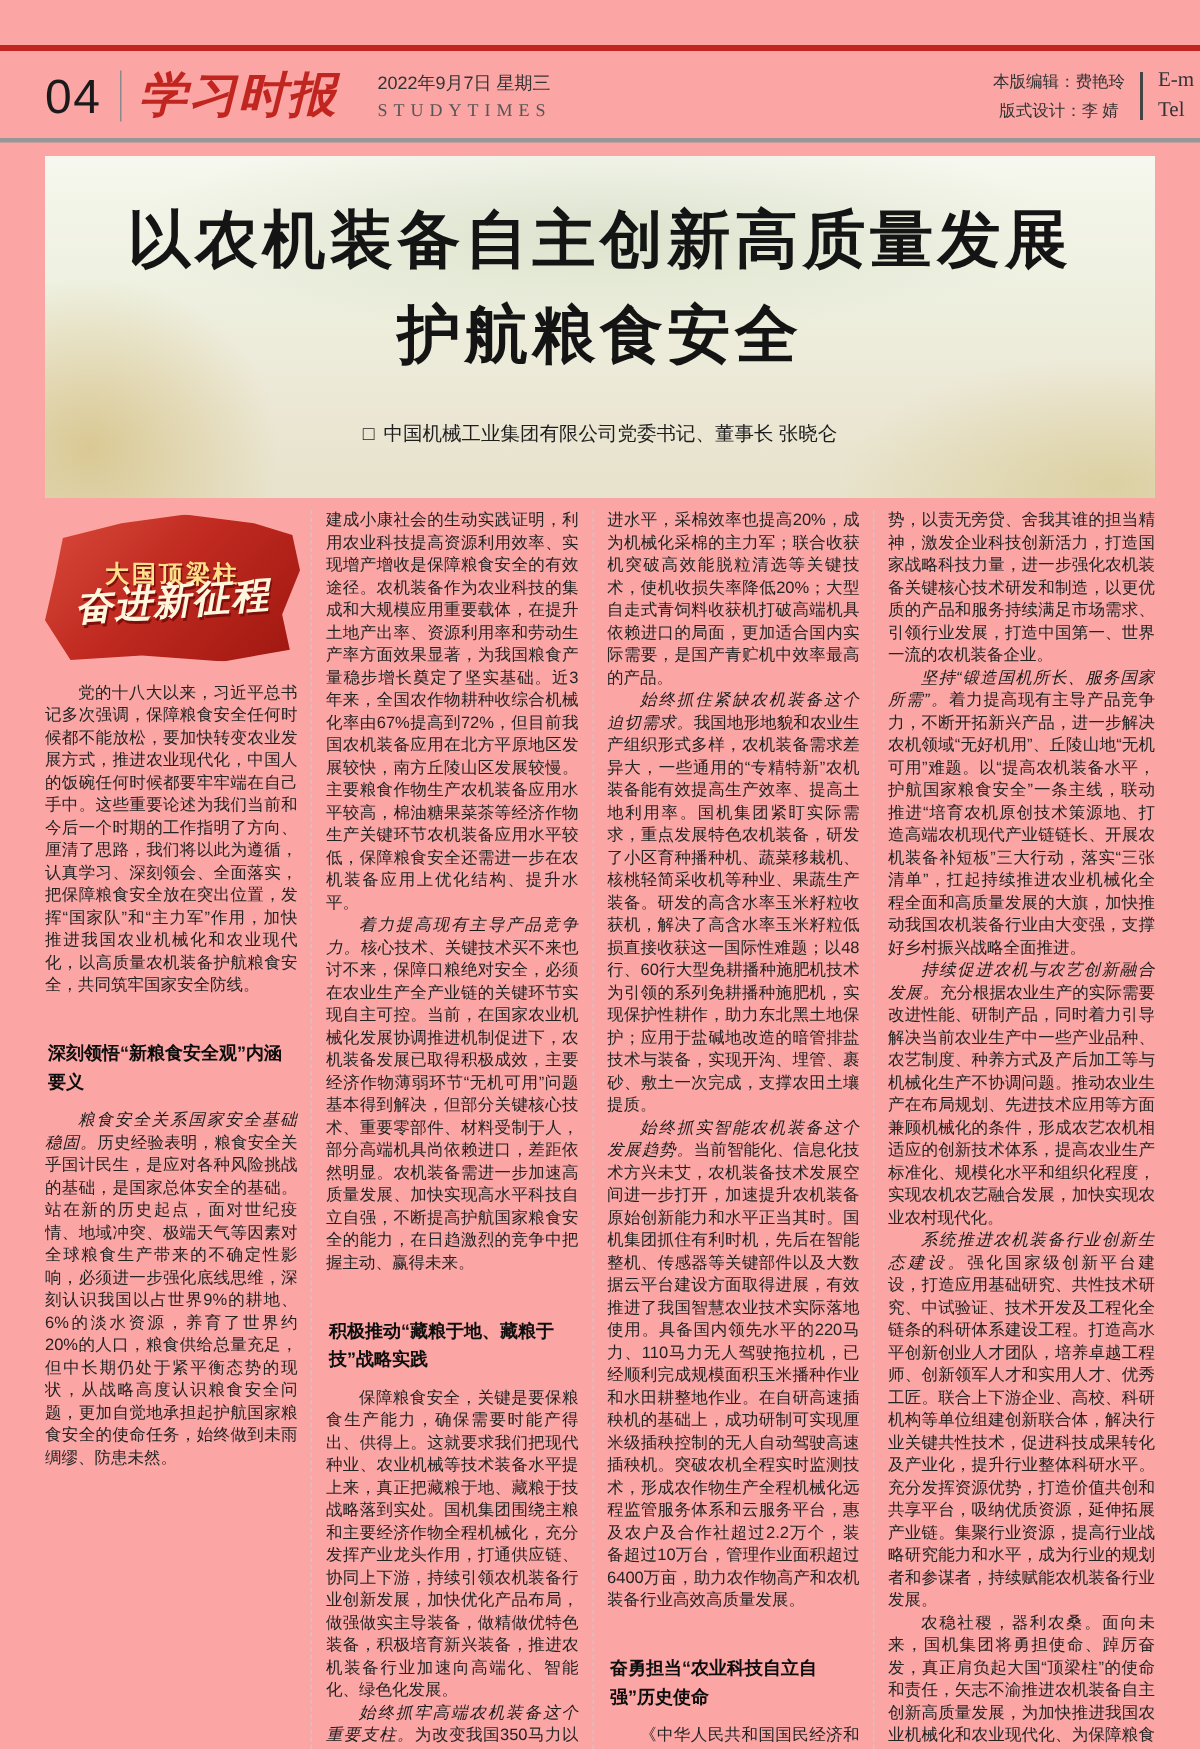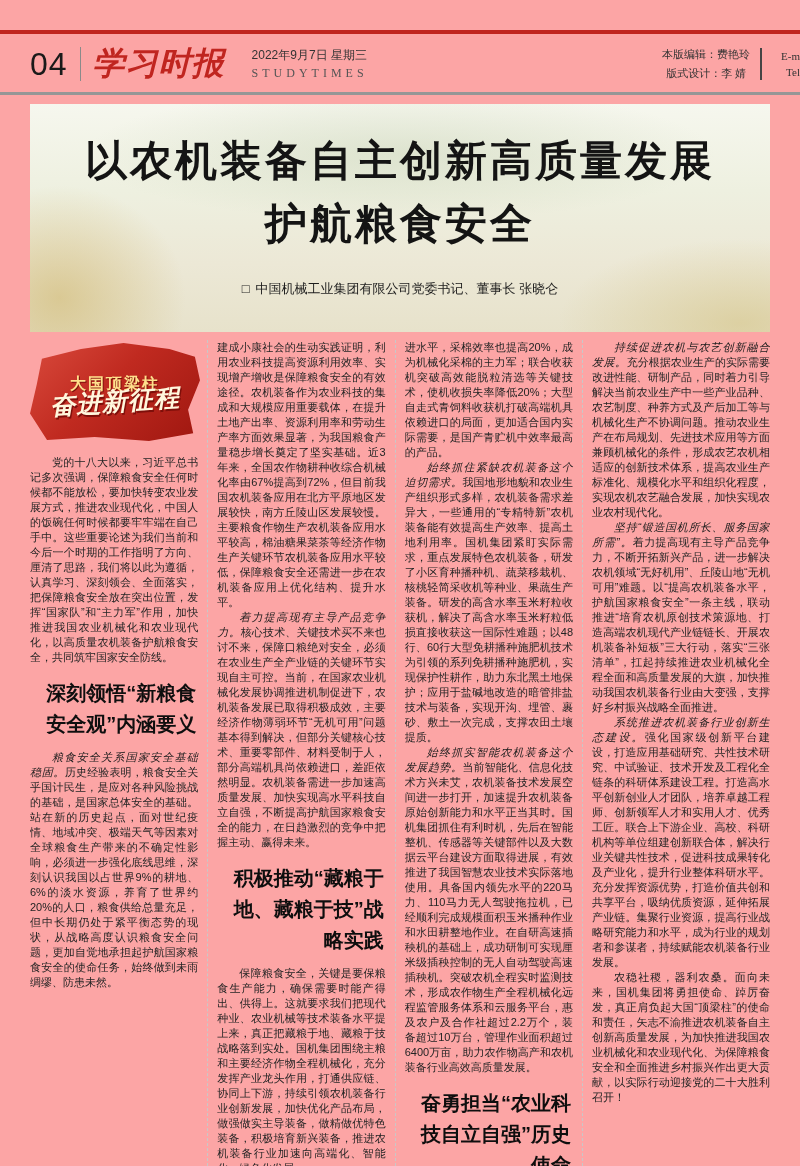--- a/index.html
+++ b/index.html
@@ -74,21 +74,21 @@
   }
   .credit { font-size: 11px; color: #333; font-family: "Liberation Serif", serif; }
   .hdr-vbar { width: 2px; height: 32px; background: #444; }
   .hdr-contact {
     display: flex;
     flex-direction: column;
     gap: 4px;
     width: 28px;
     overflow: hidden;
   }
-  .contact { font-size: 11px; color: #333; font-family: "Liberation Serif", serif; white-space: nowrap; text-align: right; }
+  .contact { font-size: 14px; color: #333; font-family: "Liberation Serif", serif; white-space: nowrap; }
   .header-rule {
     position: absolute;
     top: 92px; left: 0;
     width: 100%; height: 3px;
     background: #969696;
   }
   
   .hero {
     position: absolute;
     top: 104px; left: 30px;
@@ -132,26 +132,26 @@
     line-height: 15px;
     text-align: justify;
     color: #242424;
     overflow: hidden;
   }
   .col:last-child { border-right: none; margin-right: 0; padding-right: 0; }
   .para { text-indent: 2em; }
   .para.flush { text-indent: 0; }
   .lead { font-style: italic; color: #1c1c1c; letter-spacing: 0.5px; }
   .sec-head {
-    font-size: 20px;
-    font-weight: bold;
-    text-align: right;
+    font-size: 12px;
+    font-weight: bold;
+    text-align: left;
     line-height: 1.55;
     color: #0e0e0e;
-    margin: 13px 2px 10px;
+    margin: 28px 2px 10px;
     text-indent: 0;
   }
   
   .badge {
     position: relative;
     width: 170px; height: 98px;
     margin: 3px auto 14px;
     background: linear-gradient(135deg, #d94a3c 0%, #c02a20 45%, #9f1710 100%);
     clip-path: polygon(7% 16%, 30% 6%, 55% 0%, 82% 6%, 97% 14%, 100% 38%, 93% 68%, 96% 92%, 70% 100%, 38% 96%, 10% 99%, 0% 72%, 4% 42%);
     display: flex;
@@ -234,19 +234,20 @@
         <p class="para"><span class="lead">始终抓牢高端农机装备这个重要支柱。</span>为改变我国350马力以上重型拖拉机必须进口的历史，国机集团研制多款高端及智能拖拉机产品，新一代无级变速重型轮式拖拉机更是代表了国内拖拉机制造最高水平；研发的全系列全谱系采棉机已经驰骋在新疆广袤的棉田中，不仅采净率达到国际先</p>
       </div>
     <div class="col">
         <p class="para flush">进水平，采棉效率也提高20%，成为机械化采棉的主力军；联合收获机突破高效能脱粒清选等关键技术，使机收损失率降低20%；大型自走式青饲料收获机打破高端机具依赖进口的局面，更加适合国内实际需要，是国产青贮机中效率最高的产品。</p>
         <p class="para"><span class="lead">始终抓住紧缺农机装备这个迫切需求。</span>我国地形地貌和农业生产组织形式多样，农机装备需求差异大，一些通用的“专精特新”农机装备能有效提高生产效率、提高土地利用率。国机集团紧盯实际需求，重点发展特色农机装备，研发了小区育种播种机、蔬菜移栽机、核桃轻简采收机等种业、果蔬生产装备。研发的高含水率玉米籽粒收获机，解决了高含水率玉米籽粒低损直接收获这一国际性难题；以48行、60行大型免耕播种施肥机技术为引领的系列免耕播种施肥机，实现保护性耕作，助力东北黑土地保护；应用于盐碱地改造的暗管排盐技术与装备，实现开沟、埋管、裹砂、敷土一次完成，支撑农田土壤提质。</p>
         <p class="para"><span class="lead">始终抓实智能农机装备这个发展趋势。</span>当前智能化、信息化技术方兴未艾，农机装备技术发展空间进一步打开，加速提升农机装备原始创新能力和水平正当其时。国机集团抓住有利时机，先后在智能整机、传感器等关键部件以及大数据云平台建设方面取得进展，有效推进了我国智慧农业技术实际落地使用。具备国内领先水平的220马力、110马力无人驾驶拖拉机，已经顺利完成规模面积玉米播种作业和水田耕整地作业。在自研高速插秧机的基础上，成功研制可实现厘米级插秧控制的无人自动驾驶高速插秧机。突破农机全程实时监测技术，形成农作物生产全程机械化远程监管服务体系和云服务平台，惠及农户及合作社超过2.2万个，装备超过10万台，管理作业面积超过6400万亩，助力农作物高产和农机装备行业高效高质量发展。</p>
         <h2 class="sec-head">奋勇担当“农业科技自立自强”历史使命</h2>
         <p class="para">《中华人民共和国国民经济和社会发展第十四个五年规划和2035年远景目标纲要》明确指出，加强大中型、智能化、复合型农业机械研发应用，农作物耕种收综合机械化率提高到75%。国机集团将充分发挥综合优</p>
       </div>
     <div class="col">
+        <p class="para flush">势，以责无旁贷、舍我其谁的担当精神，激发企业科技创新活力，打造国家战略科技力量，进一步强化农机装备关键核心技术研发和制造，以更优质的产品和服务持续满足市场需求、引领行业发展，打造中国第一、世界一流的农机装备企业。</p>
+        <p class="para"><span class="lead">坚持“锻造国机所长、服务国家所需”。</span>着力提高现有主导产品竞争力，不断开拓新兴产品，进一步解决农机领域“无好机用”、丘陵山地“无机可用”难题。以“提高农机装备水平，护航国家粮食安全”一条主线，联动推进“培育农机原创技术策源地、打造高端农机现代产业链链长、开展农机装备补短板”三大行动，落实“三张清单”，扛起持续推进农业机械化全程全面和高质量发展的大旗，加快推动我国农机装备行业由大变强，支撑好乡村振兴战略全面推进。</p>
         <p class="para"><span class="lead">持续促进农机与农艺创新融合发展。</span>充分根据农业生产的实际需要改进性能、研制产品，同时着力引导解决当前农业生产中一些产业品种、农艺制度、种养方式及产后加工等与机械化生产不协调问题。推动农业生产在布局规划、先进技术应用等方面兼顾机械化的条件，形成农艺农机相适应的创新技术体系，提高农业生产标准化、规模化水平和组织化程度，实现农机农艺融合发展，加快实现农业农村现代化。</p>
-        <p class="para"><span class="lead">坚持“锻造国机所长、服务国家所需”。</span>着力提高现有主导产品竞争力，不断开拓新兴产品，进一步解决农机领域“无好机用”、丘陵山地“无机可用”难题。以“提高农机装备水平，护航国家粮食安全”一条主线，联动推进“培育农机原创技术策源地、打造高端农机现代产业链链长、开展农机装备补短板”三大行动，落实“三张清单”，扛起持续推进农业机械化全程全面和高质量发展的大旗，加快推动我国农机装备行业由大变强，支撑好乡村振兴战略全面推进。</p>
         <p class="para"><span class="lead">系统推进农机装备行业创新生态建设。</span>强化国家级创新平台建设，打造应用基础研究、共性技术研究、中试验证、技术开发及工程化全链条的科研体系建设工程。打造高水平创新创业人才团队，培养卓越工程师、创新领军人才和实用人才、优秀工匠。联合上下游企业、高校、科研机构等单位组建创新联合体，解决行业关键共性技术，促进科技成果转化及产业化，提升行业整体科研水平。充分发挥资源优势，打造价值共创和共享平台，吸纳优质资源，延伸拓展产业链。集聚行业资源，提高行业战略研究能力和水平，成为行业的规划者和参谋者，持续赋能农机装备行业发展。</p>
         <p class="para">农稳社稷，器利农桑。面向未来，国机集团将勇担使命、踔厉奋发，真正肩负起大国“顶梁柱”的使命和责任，矢志不渝推进农机装备自主创新高质量发展，为加快推进我国农业机械化和农业现代化、为保障粮食安全和全面推进乡村振兴作出更大贡献，以实际行动迎接党的二十大胜利召开！</p>
       </div>
   </div>
 </div>
 
 </body></html>

